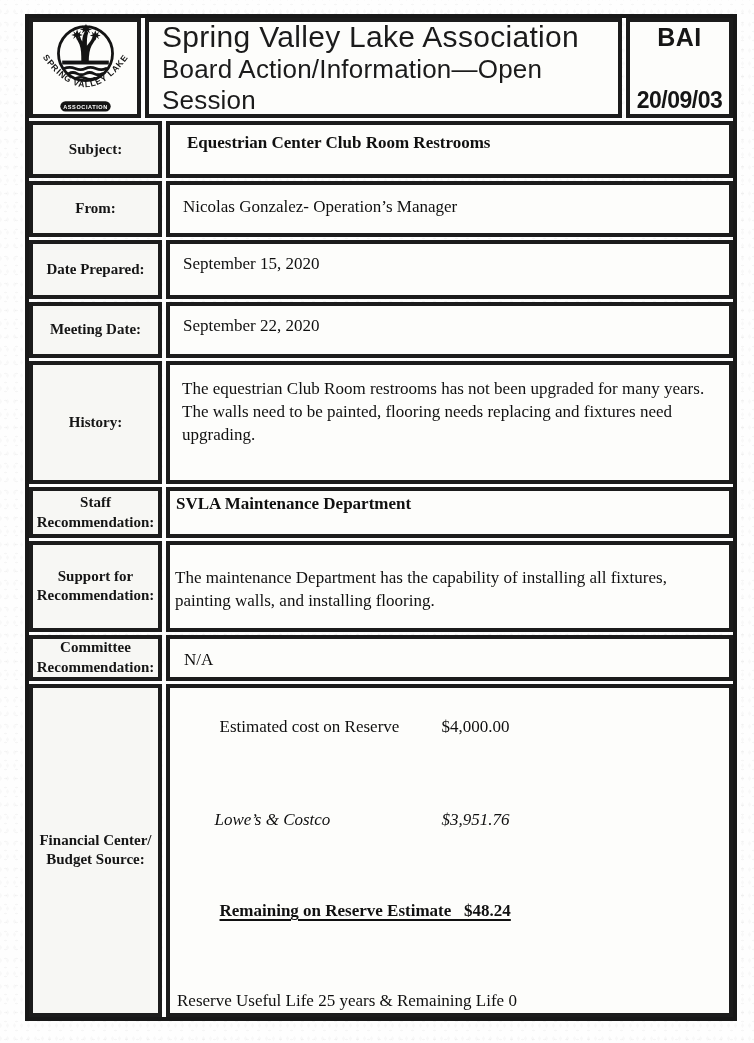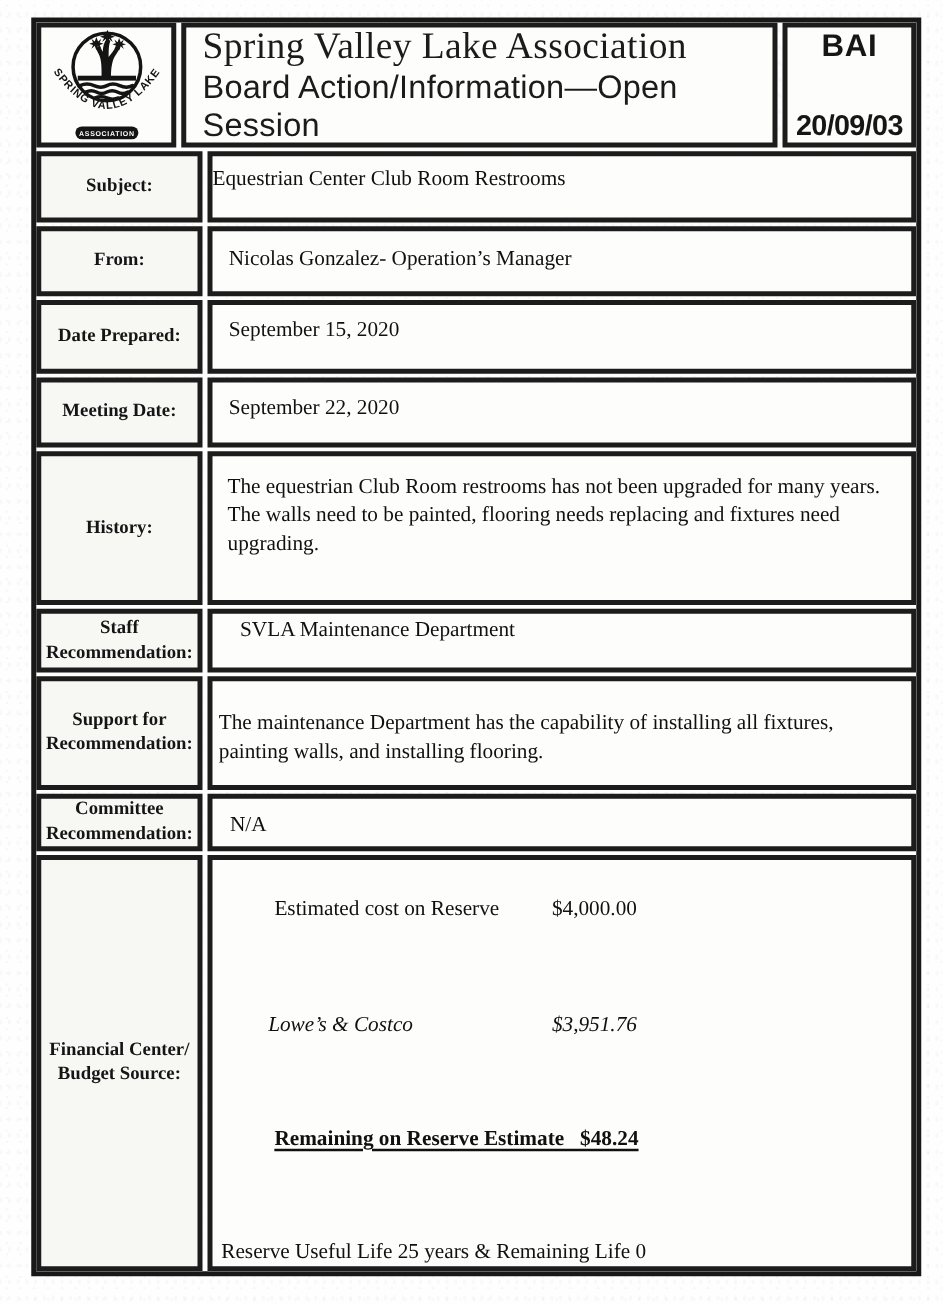--- a/index.html
+++ b/index.html
@@ -38,21 +38,21 @@
   .r-meeting{height:64px;}
   .r-history{height:139px;}
   .r-staff{height:52px;}
   .r-support{height:102px;}
   .r-committee{height:46px;}
   .r-financial{flex:1;}
   
   .logo-cell{width:112px;display:flex;align-items:center;justify-content:center;}
   .title-cell{flex:1;display:flex;flex-direction:column;justify-content:center;padding-left:13px;}
   .title{
-    font-family:Liberation Serif, serif;
+    font-family:Liberation Sans, sans-serif;
     font-size:30px;font-weight:500;color:#1b1b1b;letter-spacing:0.3px;line-height:1.15;
   }
   .subtitle{
     font-family:"Liberation Sans", sans-serif;
     font-size:26px;font-weight:500;color:#1b1b1b;letter-spacing:0.2px;line-height:1.2;
   }
   .bai-cell{width:107px;display:flex;flex-direction:column;align-items:center;justify-content:center;
     font-family:"Liberation Sans", sans-serif;font-weight:bold;color:#161616;gap:35px;}
   .bai-code{font-size:25px;line-height:1.15;letter-spacing:0.5px;}
   .bai-date{font-size:23px;line-height:1.15;letter-spacing:-0.5px;}
@@ -62,25 +62,25 @@
     display:flex;align-items:center;justify-content:center;
     text-align:center;
     font-weight:bold;font-size:15px;line-height:1.3;color:#151515;
     padding:2px 3px;
     background-color:#f7f7f4;
   }
   .value-cell{
     flex:1;font-size:17px;line-height:1.35;color:#101010;
     padding:8px 12px 0 10px;
   }
-  .v-subject{padding-top:7px;padding-left:0;font-weight:normal;}
+  .v-subject{padding-top:7px;padding-left:17px;font-weight:bold;}
   .v-from{padding-top:11px;padding-left:13px;}
   .v-date{padding-top:9px;padding-left:13px;}
   .v-history{padding:13px 11px 0 12px;}
-  .v-staff{padding:2px 10px 0 22px;}
+  .v-staff{padding:2px 10px 0 6px;font-weight:bold;}
   .v-support{padding:22px 5px 0 5px;}
   .v-committee{display:flex;align-items:flex-end;padding:0 0 5px 14px;}
   .v-financial{padding:3px 8px 0 7px;}
   
   .fin-line{white-space:pre-wrap;}
   .fin-row1{margin-top:2px;}
   .fin-row2{margin-top:25px;margin-left:-5px;font-style:italic;}
   .fin-row3{margin-top:22px;}
   .fin-note{margin-top:44px;}
   .fin-item{display:inline-block;width:222px;}

